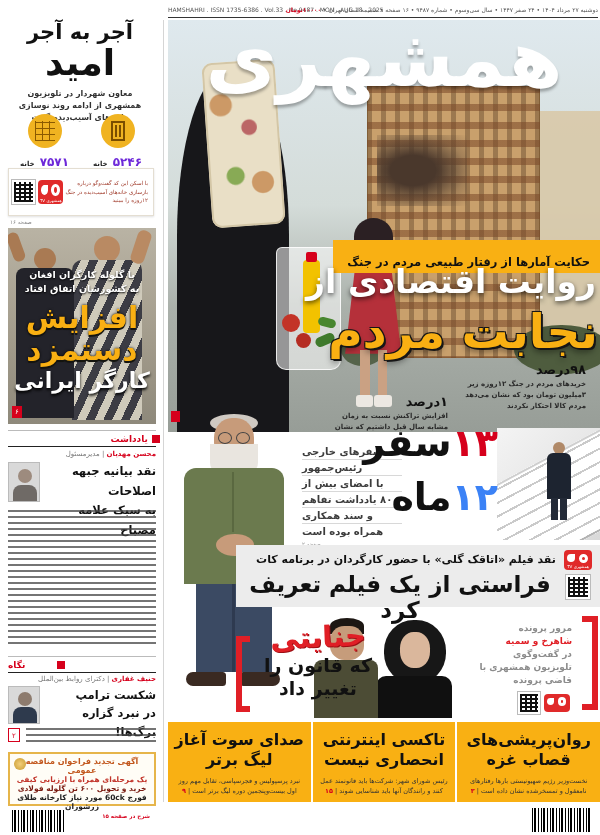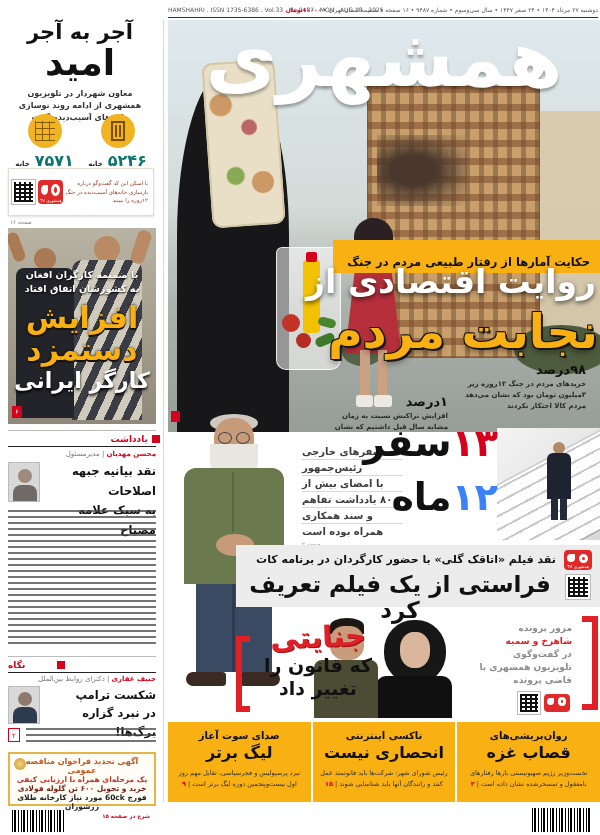--- a/index.html
+++ b/index.html
@@ -26,27 +26,27 @@
   .lc-rule{border-top:1px solid #bbb;}
   .lbl-row{display:flex;align-items:center;gap:4px;}
   .lbl-sq{width:8px;height:8px;background:#d6001c;}
   .lbl-tx{color:#d6001c;font-size:9px;font-weight:bold;}
   .stat-circle{width:34px;height:34px;border-radius:50%;background:#f0b321;margin:0 auto;position:relative;overflow:hidden;}
   .brickpat{position:absolute;inset:7px;background:
       repeating-linear-gradient(0deg,#8a5a00 0 1.5px,transparent 1.5px 6px),
       repeating-linear-gradient(90deg,#8a5a00 0 1.5px,transparent 1.5px 7px);}
   .doorpat{position:absolute;inset:7px 10px;border:2px solid #7a4d00;display:flex;gap:2px;padding:2px;}
   .doorpat div{flex:1;background:#7a4d00;}
-  .statnum{color:#0f766e;font-size:16px;font-weight:bold;line-height:1;}
+  .statnum{color:#6d28d9;font-size:12px;font-weight:bold;line-height:1;}
   .statunit{color:#222;font-size:7px;font-weight:bold;}
   
   .ystrip{background:#f9b013;display:flex;}
   .ycell{flex:1;padding:8px 6px 4px;text-align:center;}
   .ycell+ .ycell{border-right:2px solid #fff;}
-  .yt1{font-size:10px;font-weight:bold;line-height:1.25;}
+  .yt1{font-size:16px;font-weight:bold;line-height:1.25;}
   .yt2{font-size:16px;font-weight:bold;line-height:1.3;}
   .ysub{font-size:6.5px;color:#333;line-height:1.6;margin-top:5px;}
   .pgred{color:#d6001c;font-weight:bold;}
   
   .brR{border:6px solid #e01f26;border-left:none;}
   .brL{border:6px solid #e01f26;border-right:none;}
 </style>
 </head>
 <body>
 
@@ -102,21 +102,21 @@
   <div class="abs" style="left:10px;top:219px;font-size:5.5px;color:#888;">صفحه ۱۶</div>
 
   <div class="abs" style="left:8px;top:228px;width:148px;height:196px;overflow:hidden;background:linear-gradient(180deg,#b9b3a4,#a19a8a 60%,#8e897b);">
     <div class="abs" style="left:86px;top:8px;width:26px;height:26px;border-radius:50%;background:#b98a63;"></div>
     <div class="abs" style="left:64px;top:32px;width:70px;height:160px;border-radius:10px 10px 0 0;background:repeating-linear-gradient(115deg,#3c3c44 0 8px,#cfcabb 8px 16px);"></div>
     <div class="abs" style="left:126px;top:2px;width:14px;height:34px;background:#b98a63;border-radius:6px;transform:rotate(18deg);"></div>
     <div class="abs" style="left:26px;top:20px;width:22px;height:22px;border-radius:50%;background:#a97a53;"></div>
     <div class="abs" style="left:8px;top:40px;width:58px;height:150px;border-radius:8px 8px 0 0;background:#23232a;"></div>
     <div class="abs" style="left:2px;top:4px;width:12px;height:30px;background:#a97a53;border-radius:6px;transform:rotate(-20deg);"></div>
     <div class="abs center" style="left:0;right:0;top:40px;font-size:9.5px;font-weight:bold;color:#fff;text-shadow:0 1px 2px #000;line-height:1.5;">
-      <div>با ضمیمه کارگران افغان</div>
+      <div>با گلوله کارگران افغان</div>
       <div>به کشورشان اتفاق افتاد</div>
     </div>
     <div class="abs center" style="left:0;right:0;top:72px;font-size:30px;font-weight:bold;color:#f9b013;text-shadow:0 2px 0 #14140f,0 0 3px #000;">افزایش</div>
     <div class="abs center" style="left:0;right:0;top:104px;font-size:30px;font-weight:bold;color:#f9b013;text-shadow:0 2px 0 #14140f,0 0 3px #000;">دستمزد</div>
     <div class="abs center" style="left:0;right:0;top:140px;font-size:22px;font-weight:bold;color:#fff;text-shadow:0 2px 3px #000;">کارگر ایرانی</div>
     <div class="abs" style="left:4px;bottom:6px;width:10px;height:12px;background:#d6001c;color:#fff;font-size:7px;text-align:center;line-height:12px;">۶</div>
   </div>
 
   <div class="abs lc-rule" style="left:8px;top:430px;width:148px;"></div>
   <div class="abs lbl-row" style="right:440px;left:8px;top:434px;">

